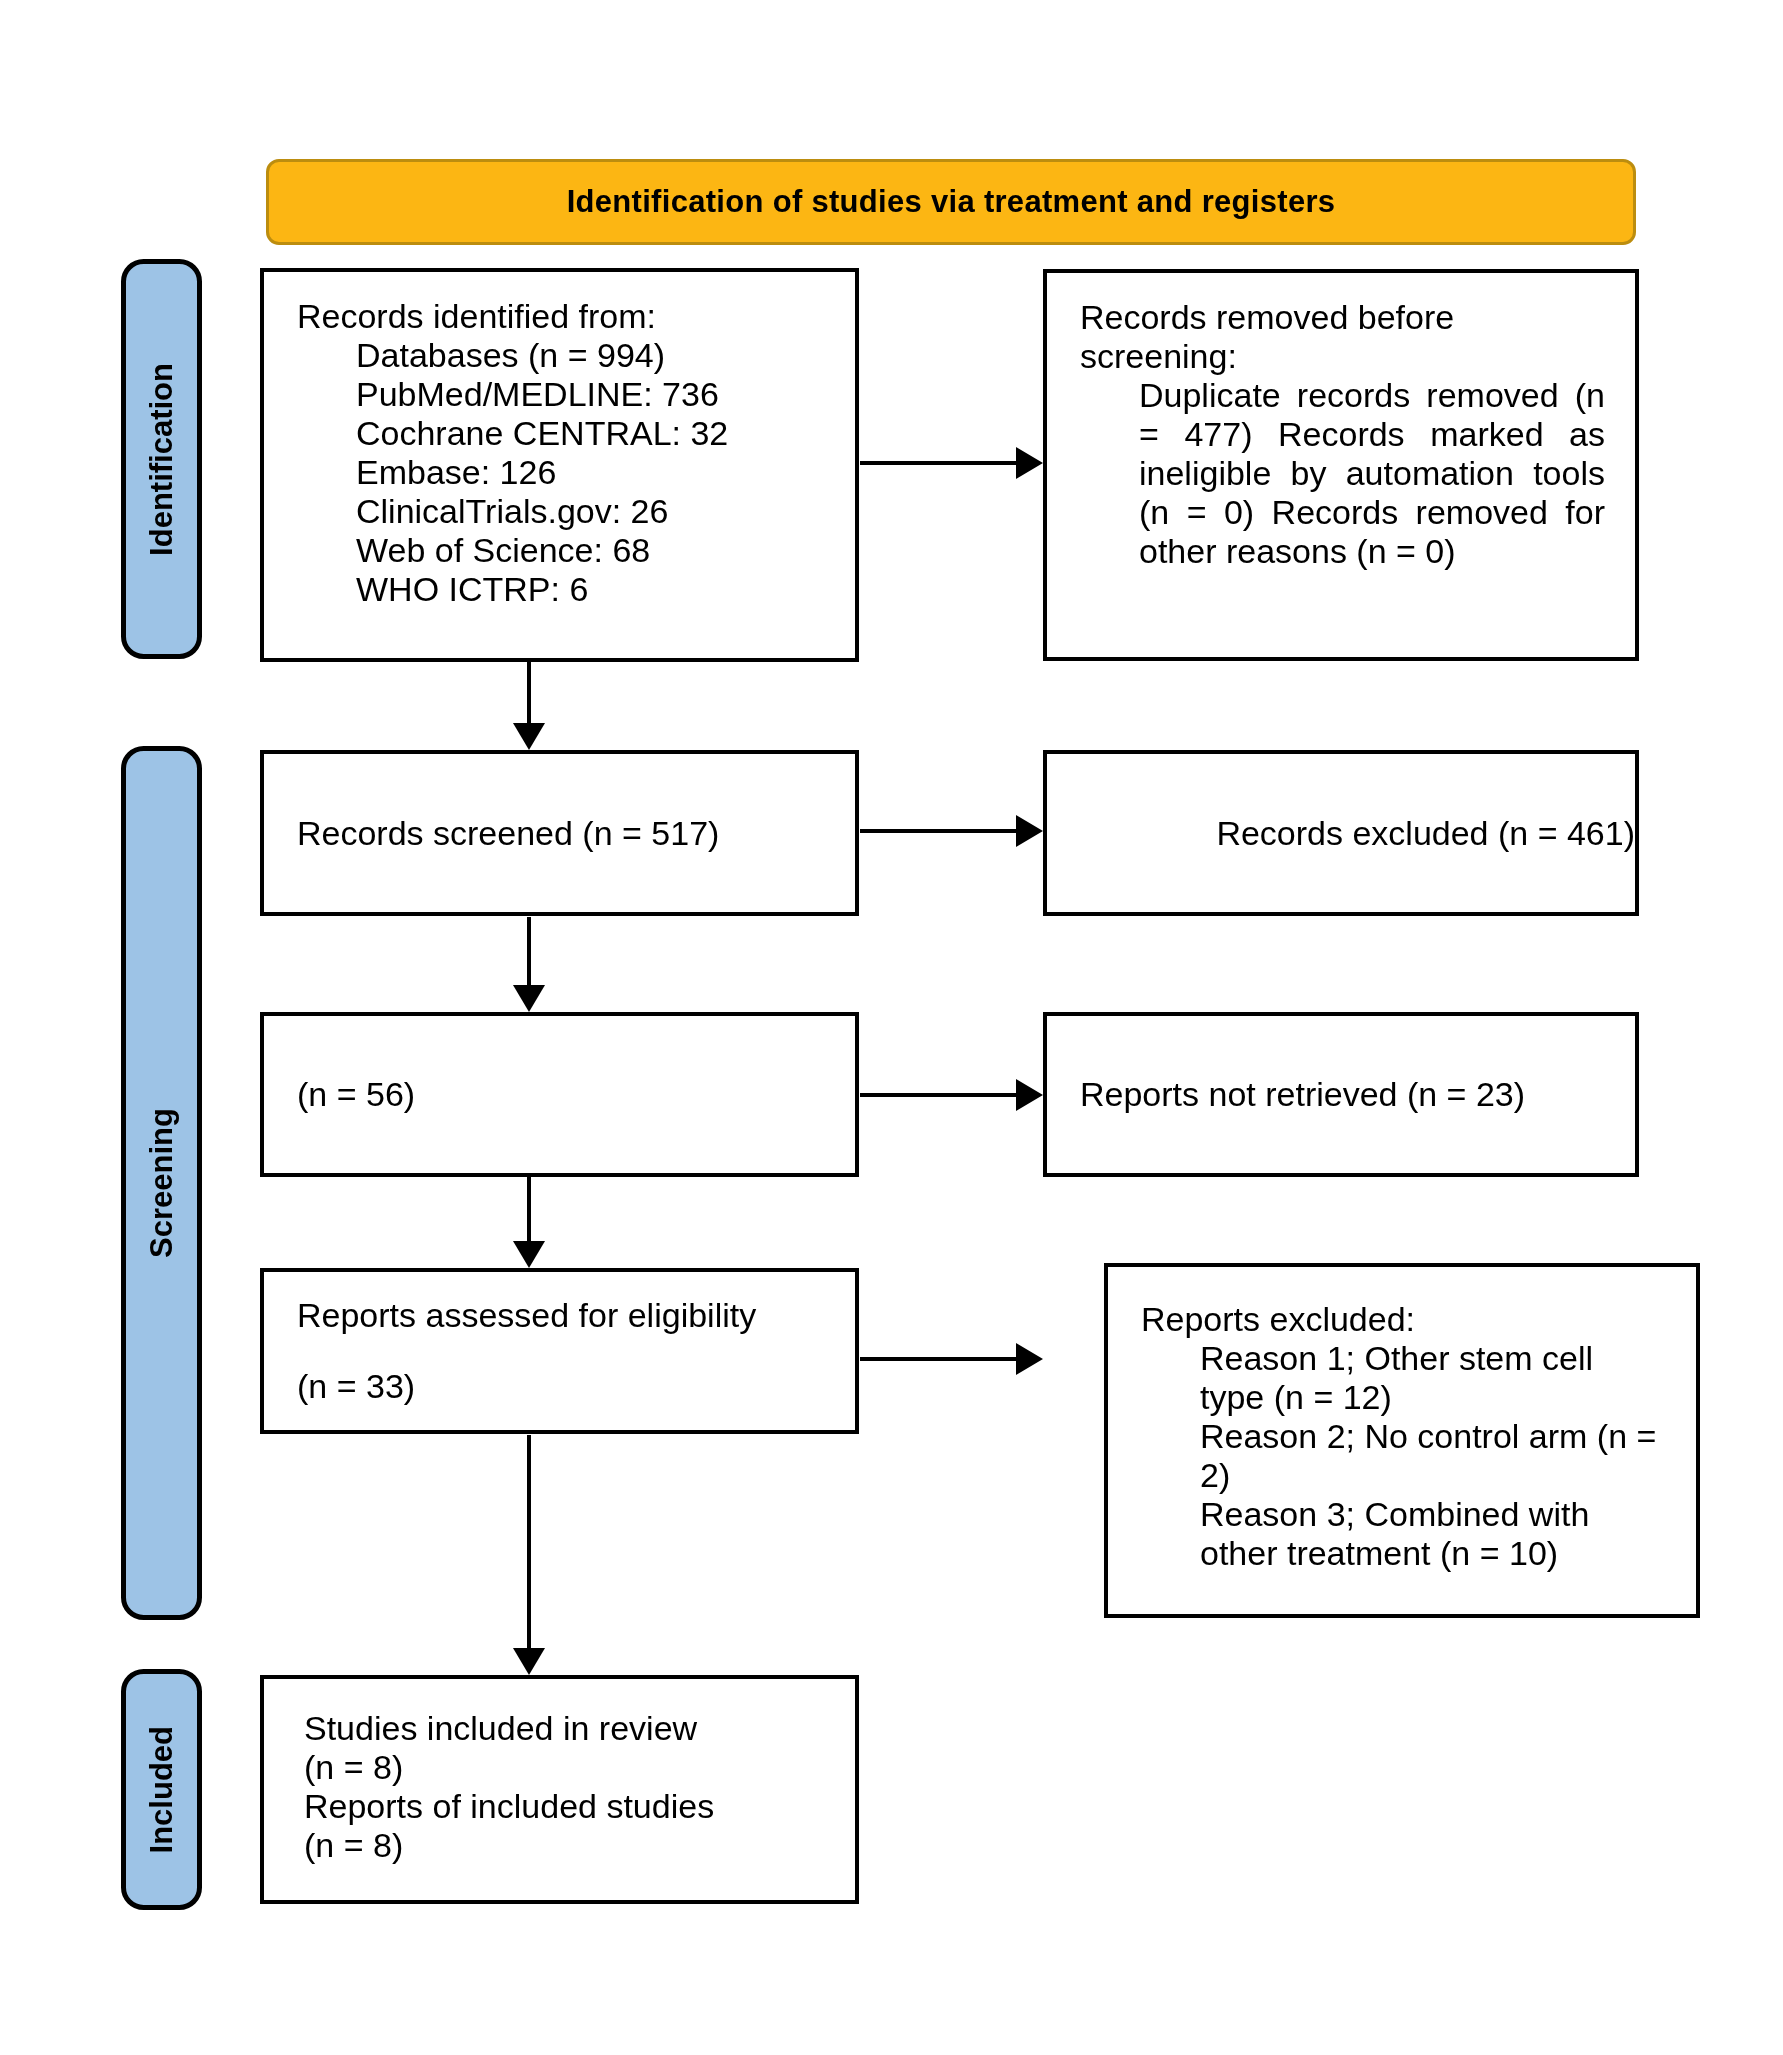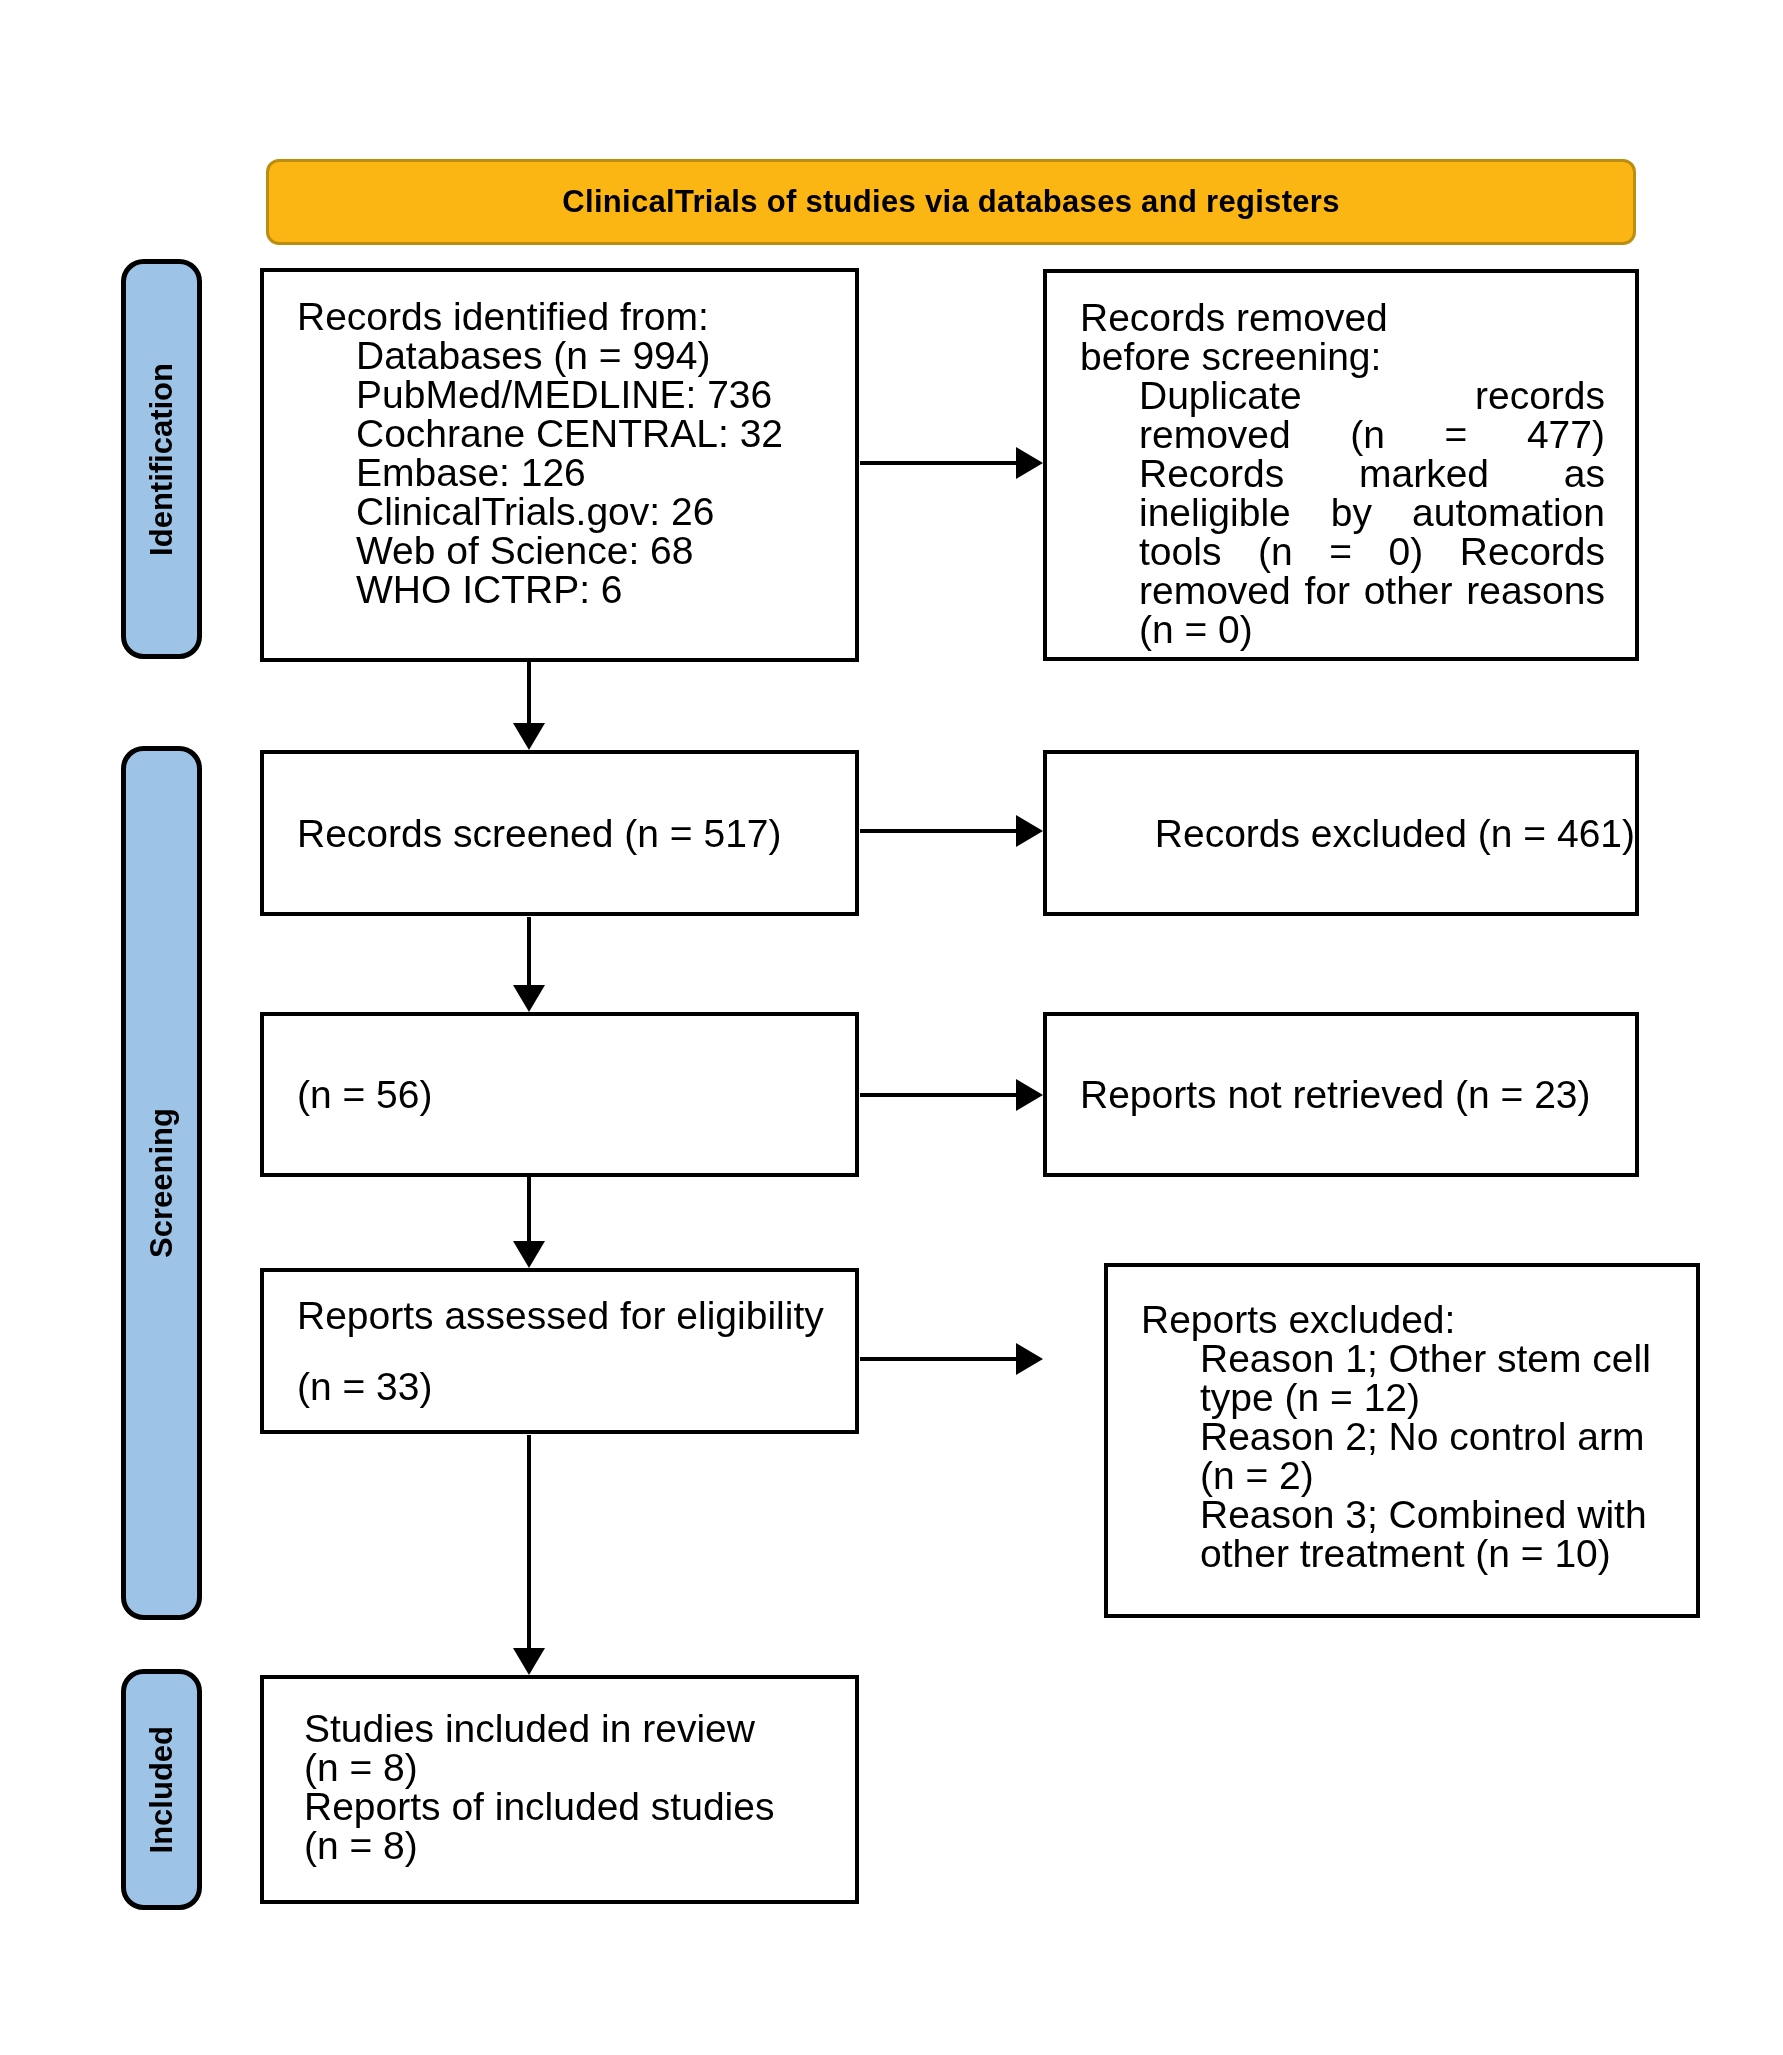--- a/index.html
+++ b/index.html
@@ -49,21 +49,21 @@
   }
   .st-identification { top: 259px; height: 400px; }
   .st-screening      { top: 746px; height: 874px; }
   .st-included       { top: 1669px; height: 241px; }
 
   
   .box {
     position: absolute;
     background: #ffffff;
     border: 4.8px solid #000000;
-    font-size: 39px;
+    font-size: 34px;
     line-height: 39px;
   }
   .pad  { padding: 25px 30px 0 33px; }
   .ind  { margin-left: 59px; }
   .just { text-align: justify; }
   .vcenter {
     display: flex; flex-direction: column; justify-content: center;
     padding-left: 33px; 
   }
   .hwrap { max-width: 386px; }
@@ -119,21 +119,21 @@
   .av2 { top: 917px; height: 68px; }
   .av3 { top: 1177px; height: 64px; }
   .av4 { top: 1435px; height: 213px; }
 </style>
 </head>
 <body>
 
 <div class="page">
 
   <div class="banner">
-    <span>ClinicalTrials of studies via databases and registers</span>
+    <span>Identification of studies via treatment and registers</span>
   </div>
 
   <div class="stage st-identification">
     <span>Identification</span>
   </div>
   <div class="stage st-screening">
     <span>Screening</span>
   </div>
   <div class="stage st-included">
     <span>Included</span>

